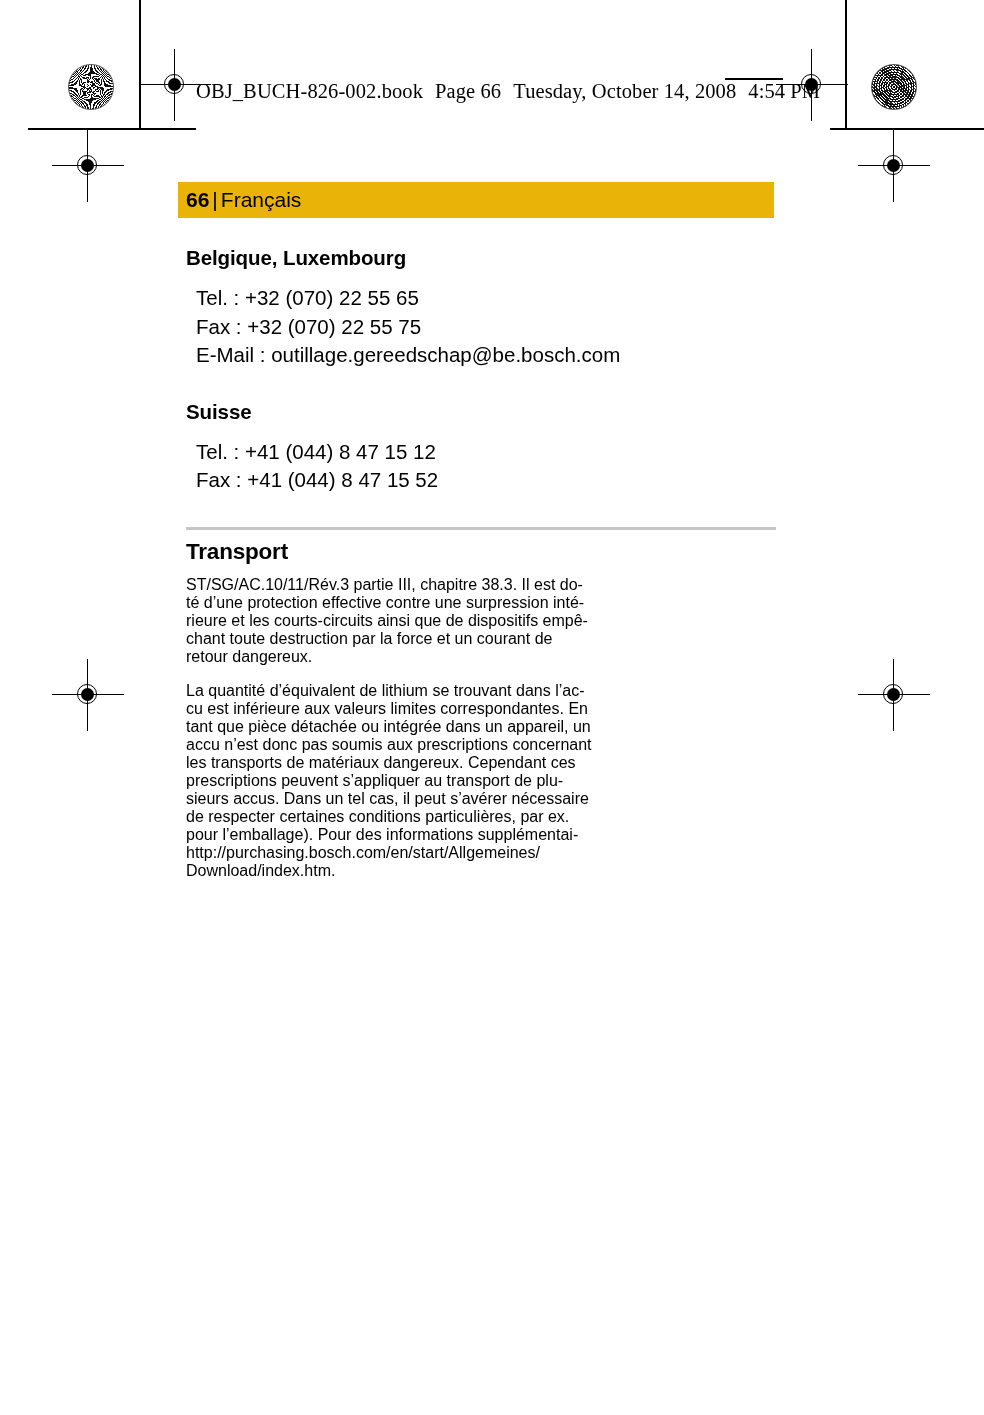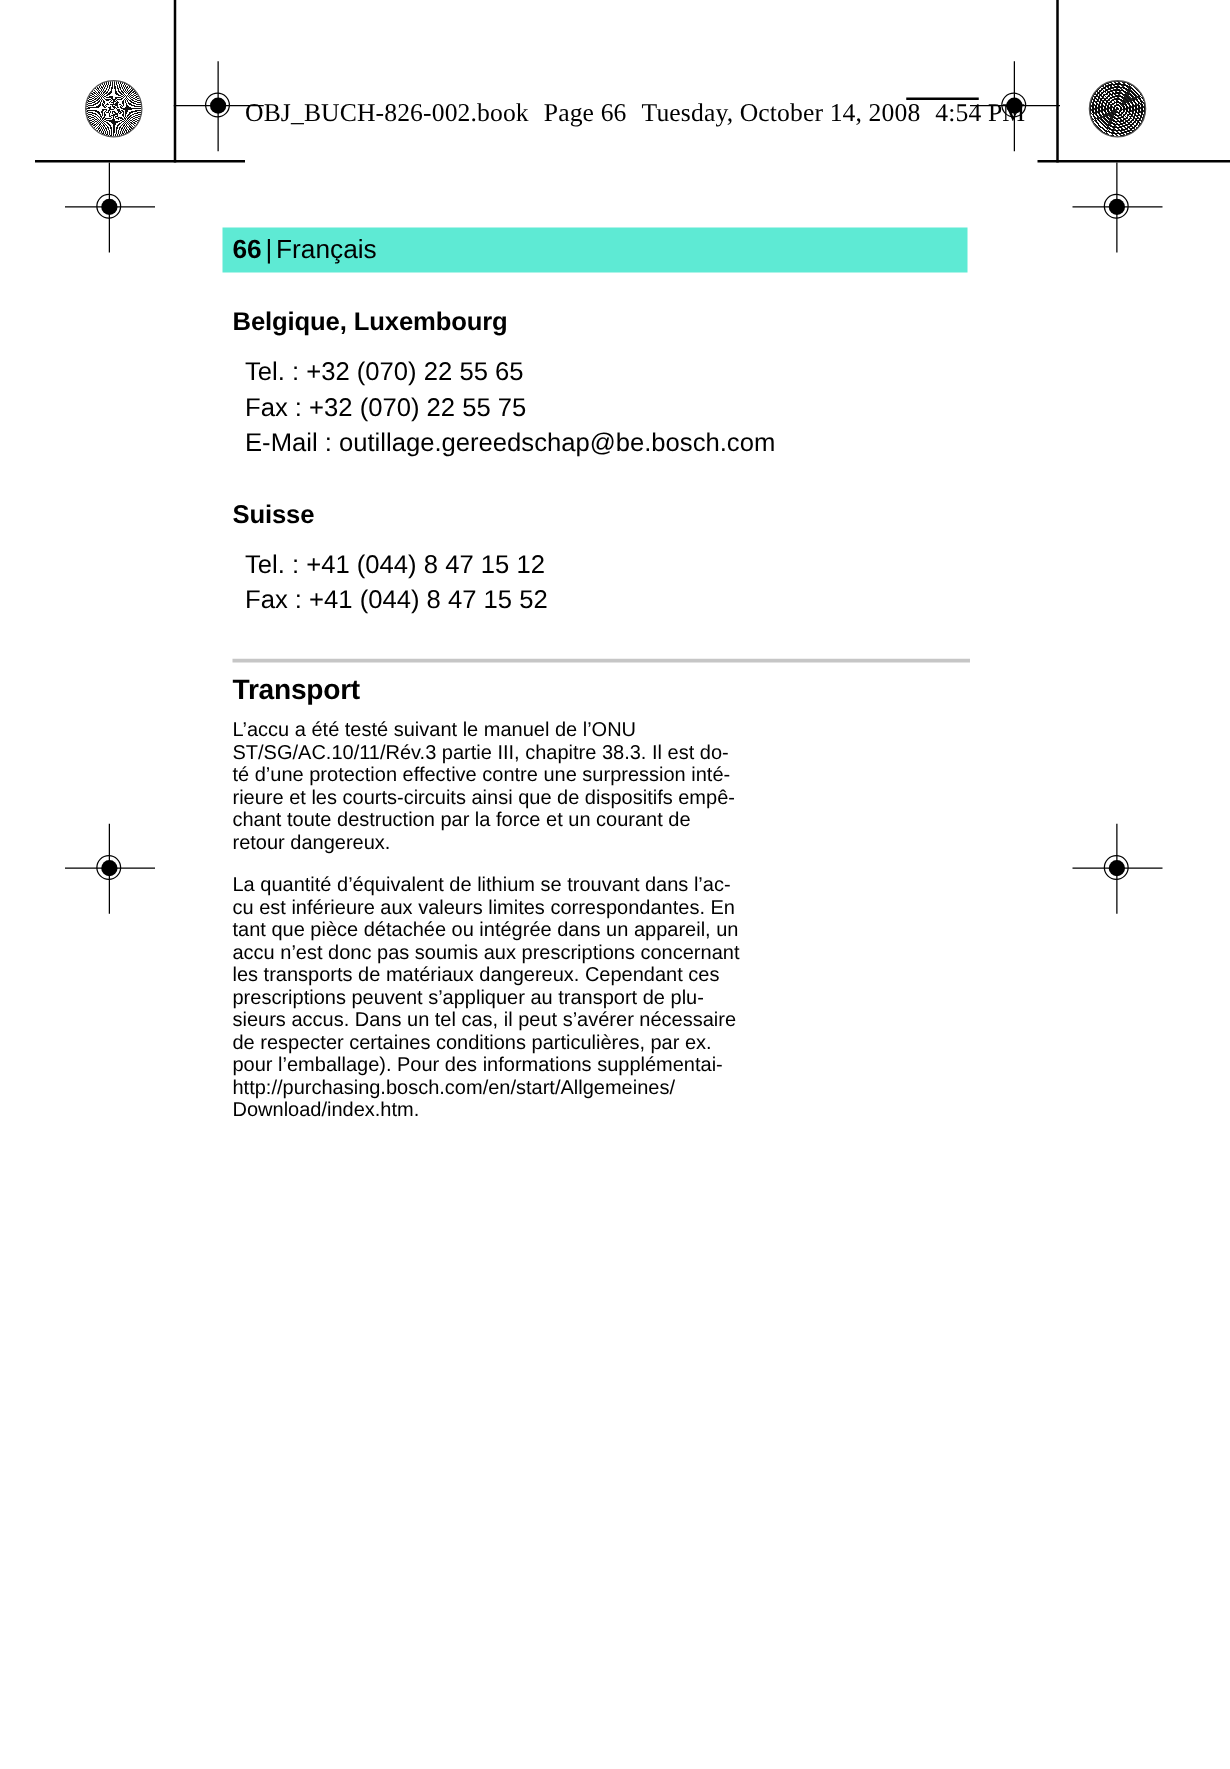--- a/index.html
+++ b/index.html
@@ -100,21 +100,21 @@
     height: 1.6px;
     background: #000;
   }
 
   .pagehead {
     position: absolute;
     left: 178px;
     top: 182px;
     width: 596px;
     height: 36px;
-    background: #5eead4;
+    background: #eab308;
   }
   .pagehead .inner {
     position: absolute;
     left: 8px;
     top: 6px;
     font-size: 21px;
     white-space: nowrap;
   }
   .pagehead .num { font-weight: bold; }
   .pagehead .bar { font-weight: normal; margin: 0 3px; color: #000; }
@@ -295,21 +295,20 @@
       <div class="lines">
         <div>Tel. : +41 (044) 8 47 15 12</div>
         <div>Fax : +41 (044) 8 47 15 52</div>
       </div>
 
       <div class="sect-rule"></div>
       <h2 class="section">Transport</h2>
 
       <p class="body">
         </p>
-        <div>L’accu a été testé suivant le manuel de l’ONU</div>
         <div>ST/SG/AC.10/11/Rév.3 partie III, chapitre 38.3. Il est do-</div>
         <div>té d’une protection effective contre une surpression inté-</div>
         <div>rieure et les courts-circuits ainsi que de dispositifs empê-</div>
         <div>chant toute destruction par la force et un courant de</div>
         <div>retour dangereux.</div>
       <p></p>
 
       <p class="body">
         </p>
         <div>La quantité d’équivalent de lithium se trouvant dans l’ac-</div>

